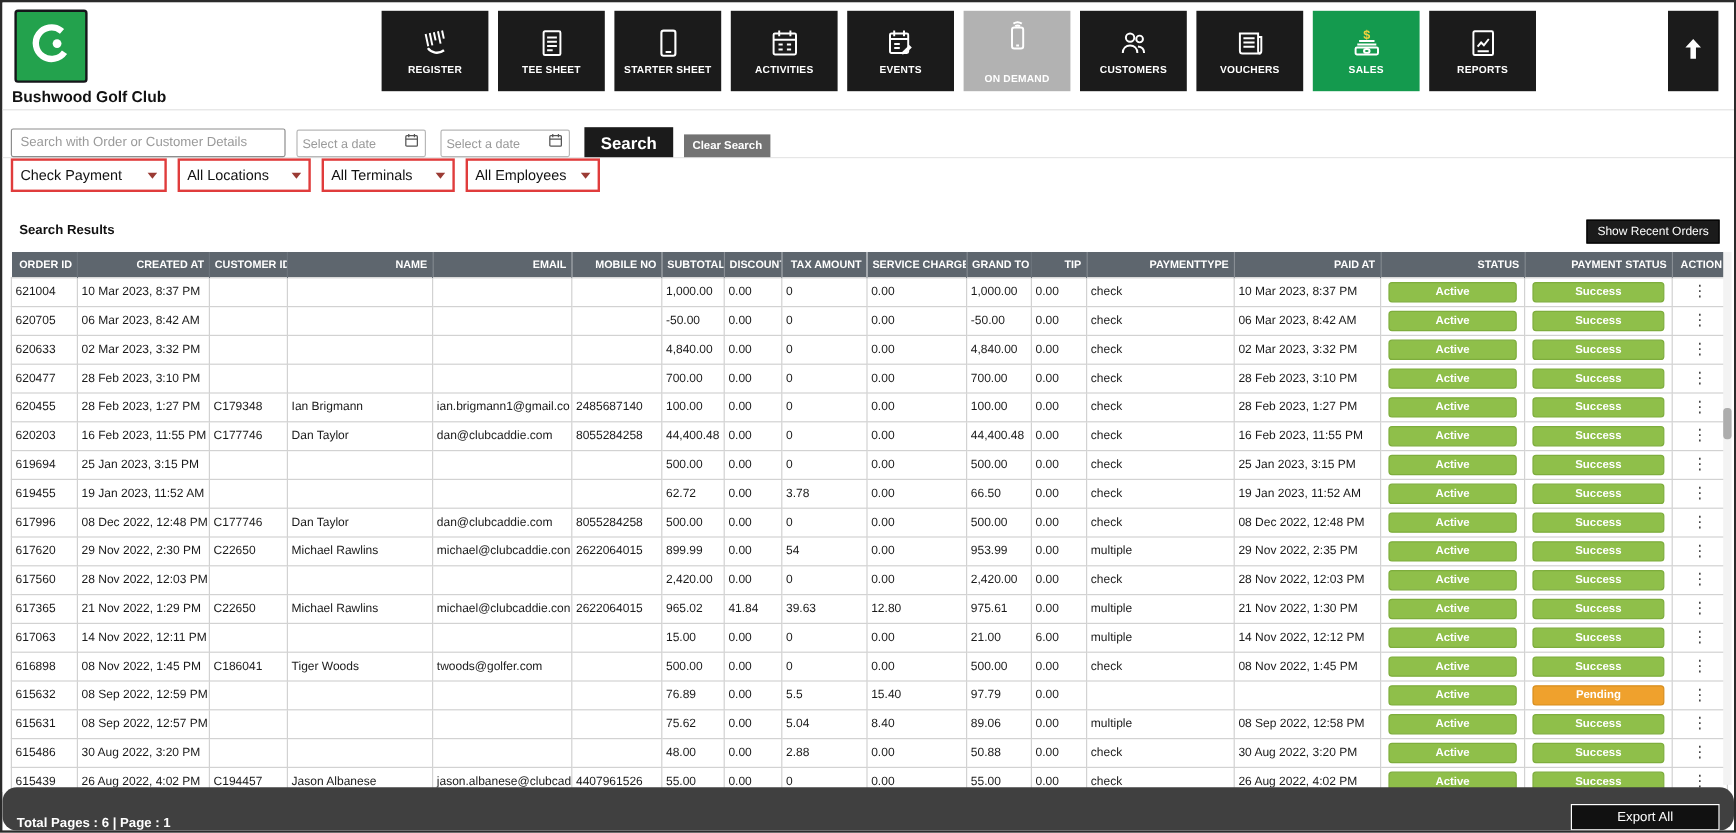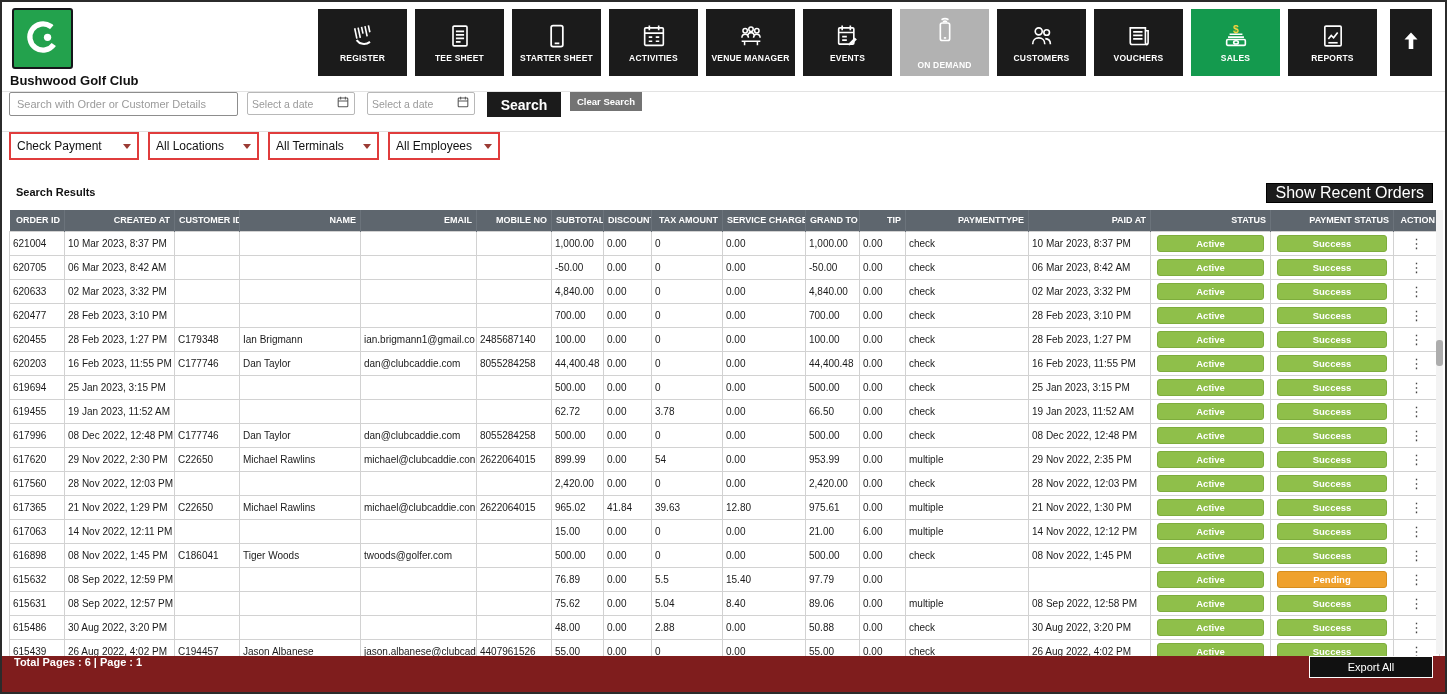--- a/index.html
+++ b/index.html
@@ -12,57 +12,57 @@
   .club-name { position:absolute; left:8px; top:71px; font-size:13px; font-weight:bold; color:#111; white-space:nowrap; }
   .nav { position:absolute; left:316px; top:7px; display:flex; gap:8px; }
   .nav-btn { width:89px; height:67px; background:#1b1b1b; color:#fff; border:none; display:flex; flex-direction:column; align-items:center; justify-content:center; gap:3px; cursor:pointer; padding:2px; }
   .nav-btn.disabled { background:#b2b2b2; cursor:default;gap:16px; }
   .nav-btn.active { background:#149a4e; }
   .nav-label { font-size:8.5px; font-weight:bold; letter-spacing:.2px; white-space:nowrap; }
   .nav-icon svg { display:block; }
   .up-btn { position:absolute; right:13px; top:7px; width:42px; height:67px; background:#1b1b1b; border:none; cursor:pointer; display:flex; align-items:center; justify-content:center; }
 
   
-  .search-row { height:40px; display:flex; align-items:flex-start; padding:0 7px; gap:9px; border-bottom:1px solid #e0e0e0; background:#fff; }
+  .search-row { height:40px; display:flex; align-items:flex-end; padding:0 7px; gap:9px; border-bottom:1px solid #e0e0e0; background:#fff; }
   .search-input { width:229px; height:24px; border:1px solid #8d8d8d; border-radius:2px; padding:0 7px; font-size:11px; font-family:inherit; color:#333; }
   .search-input::placeholder { color:#9a9a9a; }
   .date-field { width:108px; height:23px; border:1px solid #b8b8b8; border-radius:2px; background:#fff; display:flex; align-items:center; justify-content:space-between; padding:0 4px; cursor:pointer; }
   .date-field + .date-field { margin-left:3px; }
   .date-ph { font-size:10.5px; color:#9a9a9a; }
   .btn-search { width:74px; height:25px; margin-left:3px; background:#1b1b1b; color:#fff; border:none; font-size:14px; font-weight:bold; font-family:inherit; cursor:pointer; }
   .btn-clear { height:19px; background:#737373; color:#fff; border:none; font-size:9.5px; font-weight:bold; font-family:inherit; padding:0 7px; cursor:pointer; }
 
   
   .filter-row { height:44px; display:flex; align-items:flex-start; padding:0 7px; gap:9px; background:#fff; }
   .filter { height:28px; border:2px solid #e03c3c; background:#fff; display:flex; align-items:center; justify-content:space-between; padding:0 6px; font-size:12px; color:#111; cursor:pointer; }
   .f1 { width:130px; } .f2 { width:111px; } .f3 { width:111px; } .f4 { width:112px; }
   .caret { width:0; height:0; border-left:4px solid transparent; border-right:4px solid transparent; border-top:5px solid #9b3b34; margin-left:4px; }
 
   
   .results-bar { position:relative; height:34px; background:#fff; }
   .results-title { position:absolute; left:14px; top:10px; font-size:11px; font-weight:bold; color:#111; }
-  .btn-recent { position:absolute; right:12px; top:7px; height:20px; background:#1b1b1b; color:#fff; border:1px solid #000; font-size:16px; font-family:inherit; padding:0 8px; cursor:pointer; }
+  .btn-recent { position:absolute; right:12px; top:7px; height:20px; background:#1b1b1b; color:#fff; border:1px solid #000; font-size:10px; font-family:inherit; padding:0 8px; cursor:pointer; }
 
   
   .table-wrap { height:450px; overflow:hidden; padding-left:7px; background:#fff; }
   table.orders { border-collapse:collapse; table-layout:fixed; width:1430px; }
   thead th { background:#5e666e; color:#fff; font-size:9px; font-weight:bold; text-align:right; height:21px; padding:0 4px; border-right:1px solid #6b737b; white-space:nowrap; overflow:hidden; }
   tbody td { height:24px; border:1px solid #d2d2d2; padding:0 3px; font-size:10px; color:#1a1a1a; white-space:nowrap; overflow:hidden; background:#fff; }
   tbody td.action { text-align:center; }
   .dots { font-size:13px; color:#444; cursor:pointer; line-height:1; }
   .badge { display:block; width:94%; margin:0 auto; height:17px; line-height:16px; text-align:center; color:#fff; font-size:9.5px; font-weight:bold; border-radius:3px; }
   .badge.green { background:#8fbf4a; border:1px solid #7ead3d; }
   .badge.orange { background:#efa12d; border:1px solid #d78e1e; }
 
   
   .scrollbar { position:absolute; right:2px; top:208px; bottom:38px; width:7px; background:#f3f3f3; }
   .scroll-thumb { position:absolute; top:130px; left:0; width:7px; height:26px; background:#adadad; border-radius:3px; cursor:pointer; }
 
   
-  .footer { position:absolute; left:0; right:0; bottom:0; height:36px; background:#7f1d1d; display:flex; align-items:flex-start; justify-content:space-between; padding:0 12px; }
+  .footer { position:absolute; left:0; right:0; bottom:0; height:36px; background:#404040; display:flex; align-items:flex-end; justify-content:space-between; padding:0 12px;border-radius:12px; }
   .footer-text { color:#fff; font-size:11px; font-weight:bold; }
   .btn-export { width:124px; height:22px; background:#111; color:#fff; border:1px solid #fff; font-size:11px; font-family:inherit; cursor:pointer; }
 </style>
 </head>
 <body>
 
 <div class="app">
 
   <div class="topbar">
     <div class="logo">
@@ -107,32 +107,20 @@
       </button>
       <button class="nav-btn">
         <span class="nav-icon">
           <svg width="28" height="28" viewBox="0 0 24 24" fill="none" stroke="#fff" stroke-width="1.4">
             <rect x="4" y="5" width="16" height="15" rx="1"></rect>
             <path d="M8 3v4M16 3v4M4 9.5h16"></path>
             <path d="M7.5 13h3M13.5 13h3M7.5 16.5h3M13.5 16.5h3"></path>
           </svg>
         </span>
         <span class="nav-label">ACTIVITIES</span>
-      </button>
-      <button class="nav-btn">
-        <span class="nav-icon">
-          <svg width="28" height="28" viewBox="0 0 24 24" fill="none" stroke="#fff" stroke-width="1.3">
-            <circle cx="7" cy="7.5" r="1.9"></circle>
-              <circle cx="12" cy="6.2" r="1.9"></circle>
-              <circle cx="17" cy="7.5" r="1.9"></circle>
-            <path d="M4.2 13.5c0-2 1.3-3 2.8-3s2.8 1 2.8 3M9.2 12.5c0-2.2 1.3-3.4 2.8-3.4s2.8 1.2 2.8 3.4M14.2 13.5c0-2 1.3-3 2.8-3s2.8 1 2.8 3"></path>
-            <path d="M4 16.5h16M6.5 16.5V20M17.5 16.5V20"></path>
-          </svg>
-        </span>
-        <span class="nav-label">VENUE MANAGER</span>
       </button>
       <button class="nav-btn">
         <span class="nav-icon">
           <svg width="28" height="28" viewBox="0 0 24 24" fill="none" stroke="#fff" stroke-width="1.4">
             <rect x="4" y="5" width="13" height="14" rx="1"></rect>
             <path d="M7 3v4M14 3v4M4 9h13"></path>
             <path d="M13.5 13h0M7 12.5h4M7 15.5h4"></path>
             <path d="M13.2 17.8l4.6-4.6 1.8 1.8-4.6 4.6-2.3.5z" fill="#fff" stroke="none"></path>
           </svg>
         </span>

